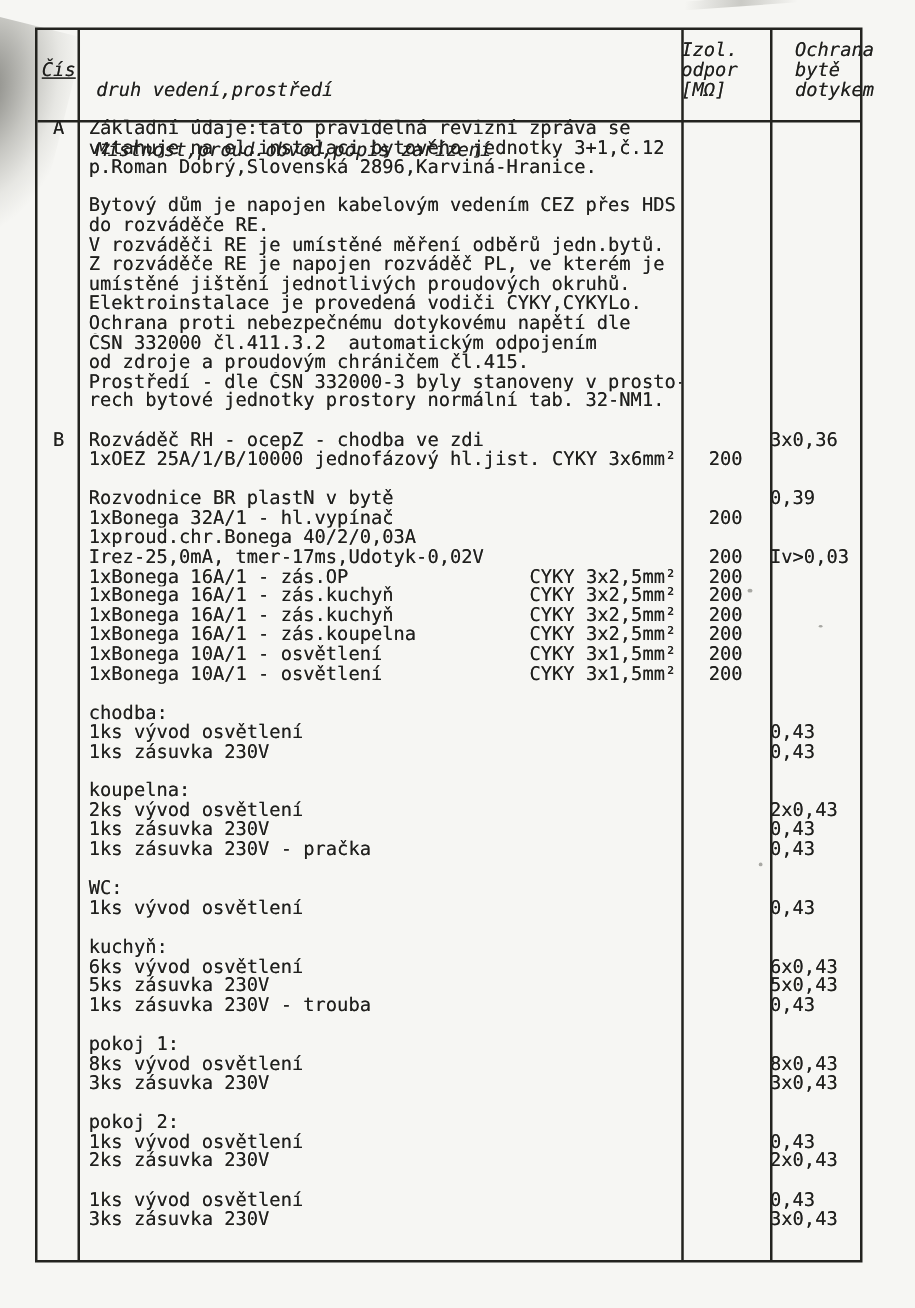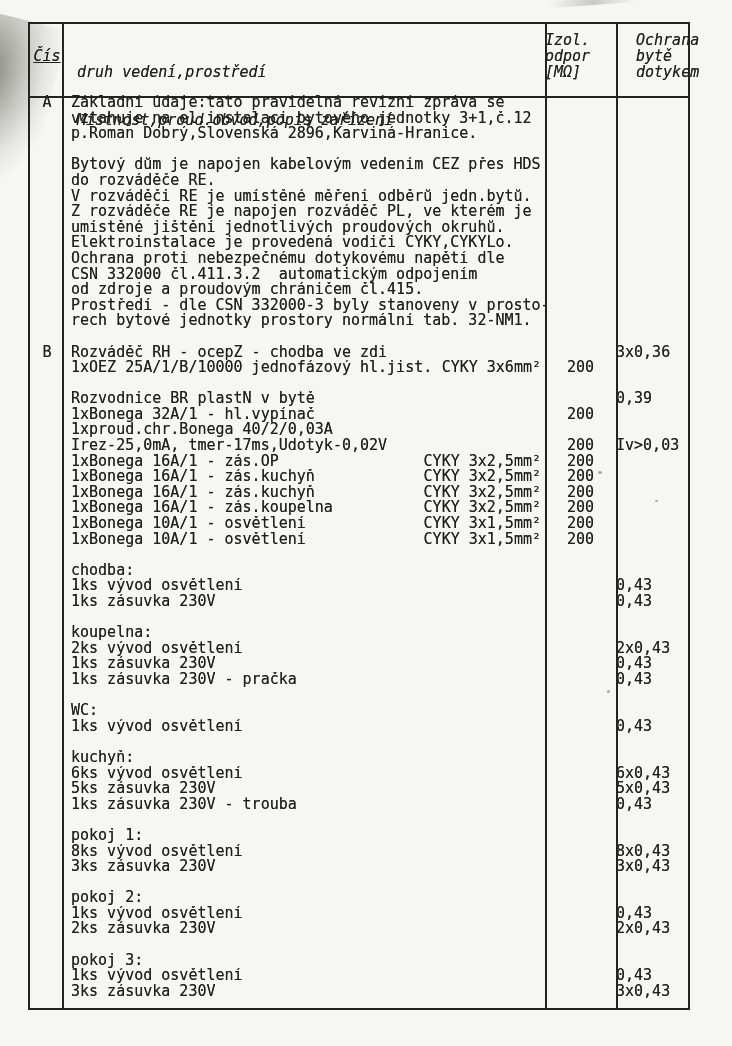--- a/index.html
+++ b/index.html
@@ -636,29 +636,20 @@
   <div class="row">
     <div class="c1"></div>
     <div class="c2">
       <span class="desc"></span>
       <span class="spec"></span>
     </div>
     <div class="c3"></div>
     <div class="c4"></div>
   </div>
 
-  <div class="row">
-    <div class="c1"></div>
-    <div class="c2">
-      <span class="desc">pokoj 3:</span>
-      <span class="spec"></span>
-    </div>
-    <div class="c3"></div>
-    <div class="c4"></div>
-  </div>
 
   <div class="row">
     <div class="c1"></div>
     <div class="c2">
       <span class="desc">1ks vývod osvětlení</span>
       <span class="spec"></span>
     </div>
     <div class="c3"></div>
     <div class="c4">0,43</div>
   </div>

